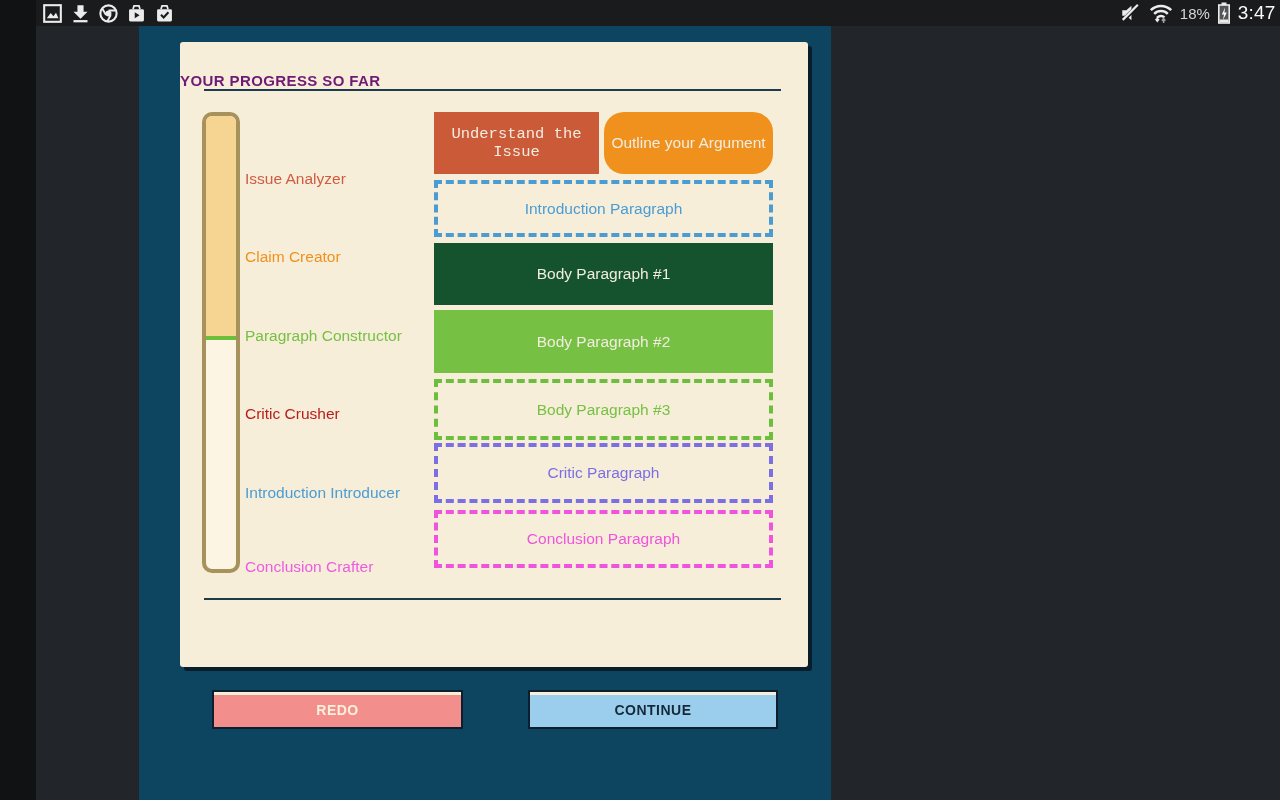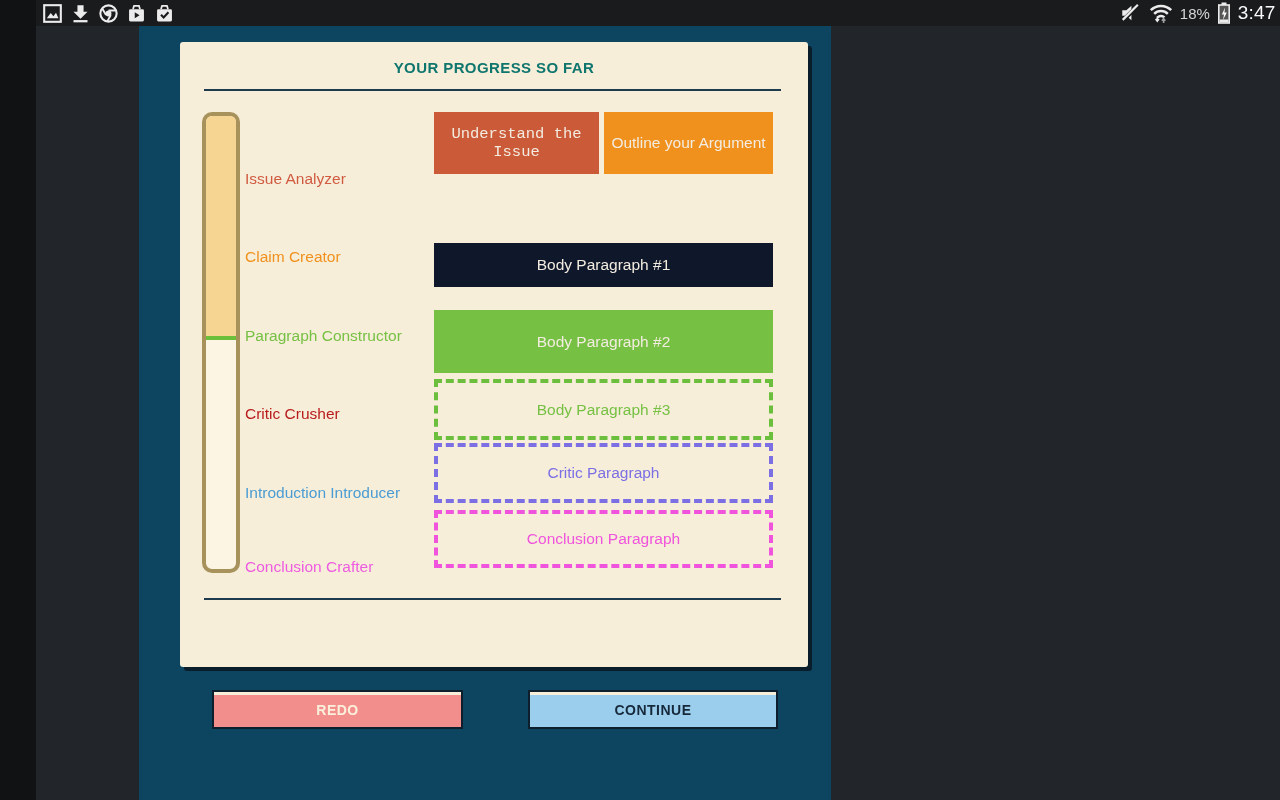--- a/index.html
+++ b/index.html
@@ -16,22 +16,22 @@
   .sb-icon{display:flex;align-items:center;}
   .sb-pct{color:#d6d6d6;font-size:15px;}
   .sb-time{color:#fafafa;font-size:19px;letter-spacing:.2px;}
 
   
   .panel{position:absolute;left:103px;top:26px;width:692px;height:774px;background:#0d4560;}
 
   
   .card{position:absolute;left:41px;top:16px;width:628px;height:625px;
     background:#f7eeda;border-radius:3px;box-shadow:4px 4px 0 #0a1d2b;}
-  .card-title{position:absolute;top:17px;left:0;width:100%;text-align:center;
-    font-size:15px;font-weight:bold;color:#0f766e;letter-spacing:.4px;}
+  .card-title{position:absolute;top:30px;left:0;width:100%;
+    font-size:15px;font-weight:bold;color:#701a75;letter-spacing:.4px;}
   .divider{position:absolute;left:24px;width:577px;height:0;border-top:2px solid #1d3a4e;}
   .divider.top{top:47px;}
   .divider.bottom{top:556px;}
 
   
   .meter{position:absolute;left:22px;top:70px;width:38px;height:461px;box-sizing:border-box;
     border:4px solid #a7925c;border-radius:10px;background:#fcf5e3;overflow:hidden;}
   .meter-fill{width:100%;height:220px;background:#f6d492;}
   .meter-marker{width:100%;height:4px;background:#6cbf3a;}
 
@@ -42,23 +42,23 @@
   .step.s2{top:285px;color:#76c043;}
   .step.s3{top:363px;color:#b91c1c;}
   .step.s4{top:442px;color:#4a9cd3;}
   .step.s5{top:516px;color:#ee5be0;}
 
   
   .ebox{position:absolute;box-sizing:border-box;display:flex;align-items:center;
     justify-content:center;text-align:center;font-size:15.5px;}
   .ebox.solid{color:#f3ece0;}
   .b-understand{left:254px;top:70px;width:165px;height:62px;background:#cb5a38;font-family:Liberation Mono, monospace;}
-  .b-outline{left:424px;top:70px;width:169px;height:62px;background:#f0911d;}
+  .b-outline{left:424px;top:70px;width:169px;height:62px;background:#f0911d;border-radius:20px;}
   .b-intro{left:254px;top:138px;width:339px;height:57px;border:4px dashed #4a9cd3;color:#4a9cd3;}
-  .b-body1{left:254px;top:201px;width:339px;height:44px;background:#0f172a;}
+  .b-body1{left:254px;top:201px;width:339px;height:62px;background:#14532d;}
   .b-body2{left:254px;top:268px;width:339px;height:63px;background:#76c043;}
   .b-body3{left:254px;top:337px;width:339px;height:61px;border:4px dashed #6cbf3d;color:#76c043;}
   .b-counter{left:254px;top:401px;width:339px;height:60px;border:4px dashed #7b6fe3;color:#7b6fe3;}
   .b-conclusion{left:254px;top:468px;width:339px;height:58px;border:4px dashed #f053dc;color:#f053dc;}
 
   
   .btn{position:absolute;box-sizing:border-box;display:flex;align-items:center;justify-content:center;
     font-weight:bold;letter-spacing:.5px;cursor:pointer;}
   .view-essay{left:200px;top:566px;width:228px;height:38px;background:#9bcdec;
     border:3px solid #152a3a;box-shadow:inset 0 3px 0 #f7eeda;color:#152a3a;font-size:15px;}
@@ -151,20 +151,21 @@
 
       <div class="step s0">Issue Analyzer</div>
       <div class="step s1">Claim Creator</div>
       <div class="step s2">Paragraph Constructor</div>
       <div class="step s3">Critic Crusher</div>
       <div class="step s4">Introduction Introducer</div>
       <div class="step s5">Conclusion Crafter</div>
 
       <div class="ebox solid b-understand">Understand the Issue</div>
       <div class="ebox solid b-outline">Outline your Argument</div>
+      <div class="ebox b-intro">Introduction Paragraph</div>
       <div class="ebox solid b-body1">Body Paragraph #1</div>
       <div class="ebox solid b-body2">Body Paragraph #2</div>
       <div class="ebox b-body3">Body Paragraph #3</div>
       <div class="ebox b-counter">Critic Paragraph</div>
       <div class="ebox b-conclusion">Conclusion Paragraph</div>
 
       <div class="divider bottom"></div>
     </div>
 
     <div class="btn continue">CONTINUE</div>

